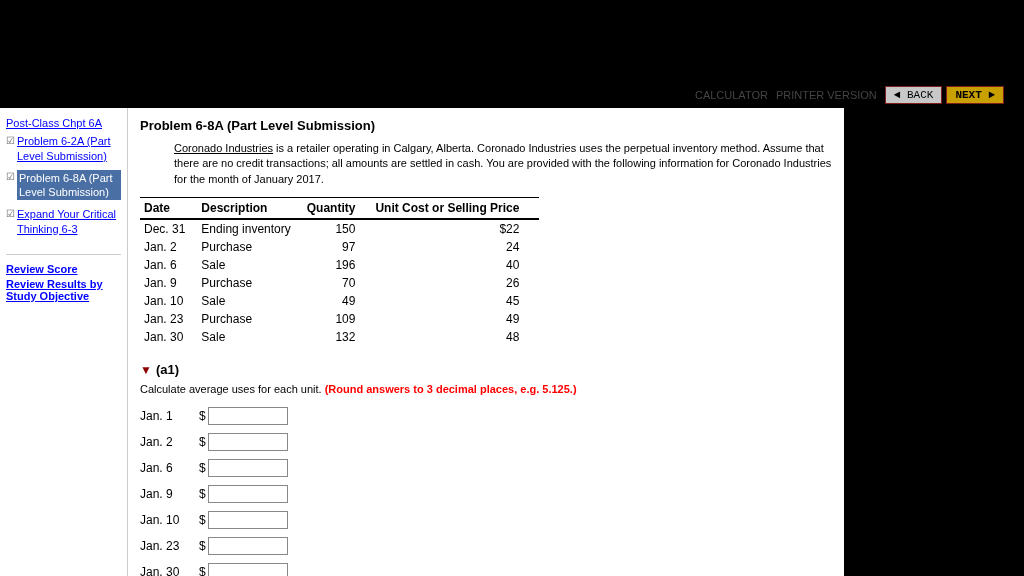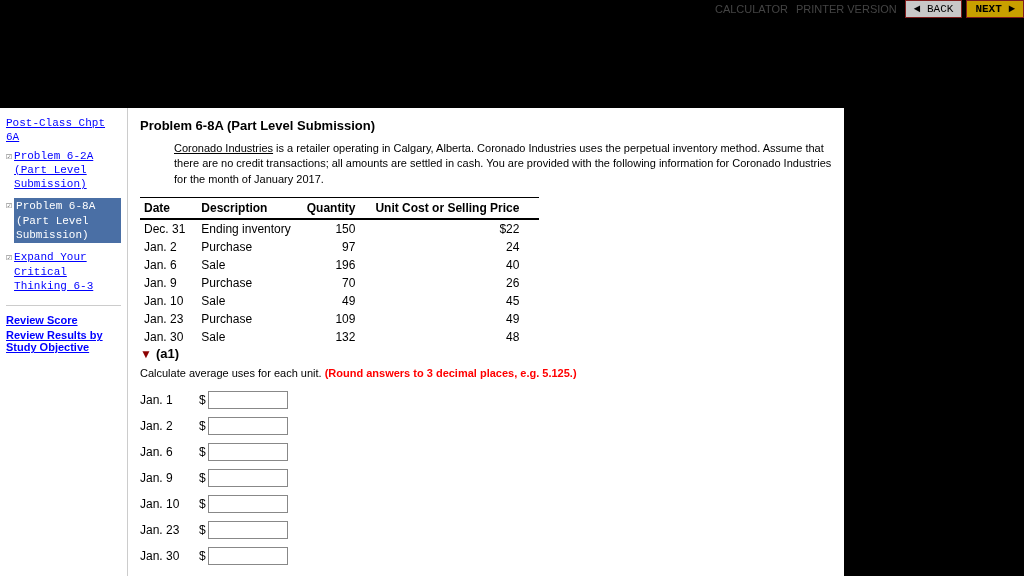--- a/index.html
+++ b/index.html
@@ -3,24 +3,24 @@
   <meta charset="utf-8">
   <style>
     * { margin: 0; padding: 0; box-sizing: border-box; }
     body { font-family: Arial, sans-serif; font-size: 12px; background: #fff; color: #000; width: 1024px; height: 576px; overflow: hidden; }
 
     .top-bar {
       background: #000;
       height: 108px;
       width: 100%;
       display: flex;
-      align-items: flex-start;
+      align-items: flex-end;
       justify-content: flex-end;
       padding-bottom: 4px;
-      padding-right: 0;
+      padding-right: 20px;
     }
 
     .nav-buttons {
       display: flex;
       gap: 4px;
       align-items: center;
     }
 
     .nav-btn {
       background: #c8c8c8;
@@ -90,22 +90,21 @@
     }
 
     .checkbox-icon {
       color: #666;
       margin-right: 2px;
       font-size: 10px;
       margin-top: 1px;
     }
 
     .sidebar-section {
-      margin-bottom: 8px;
-      font-family: Liberation Mono, monospace;
+      margin-bottom: 14px;
     }
 
     .sidebar-bold-link {
       color: #00f;
       text-decoration: underline;
       cursor: pointer;
       font-weight: bold;
       display: block;
       margin-bottom: 3px;
       font-size: 11px;
@@ -137,20 +136,21 @@
       color: #000;
       margin-left: 34px;
     }
 
     .problem-desc .underline {
       text-decoration: underline;
     }
 
     table.data-table {
       border-collapse: collapse;
+      margin-bottom: 16px;
       font-size: 12px;
     }
 
     table.data-table th {
       border-bottom: 2px solid #000;
       border-top: 1px solid #000;
       padding: 3px 12px 3px 4px;
       text-align: left;
       font-weight: bold;
       font-size: 12px;

